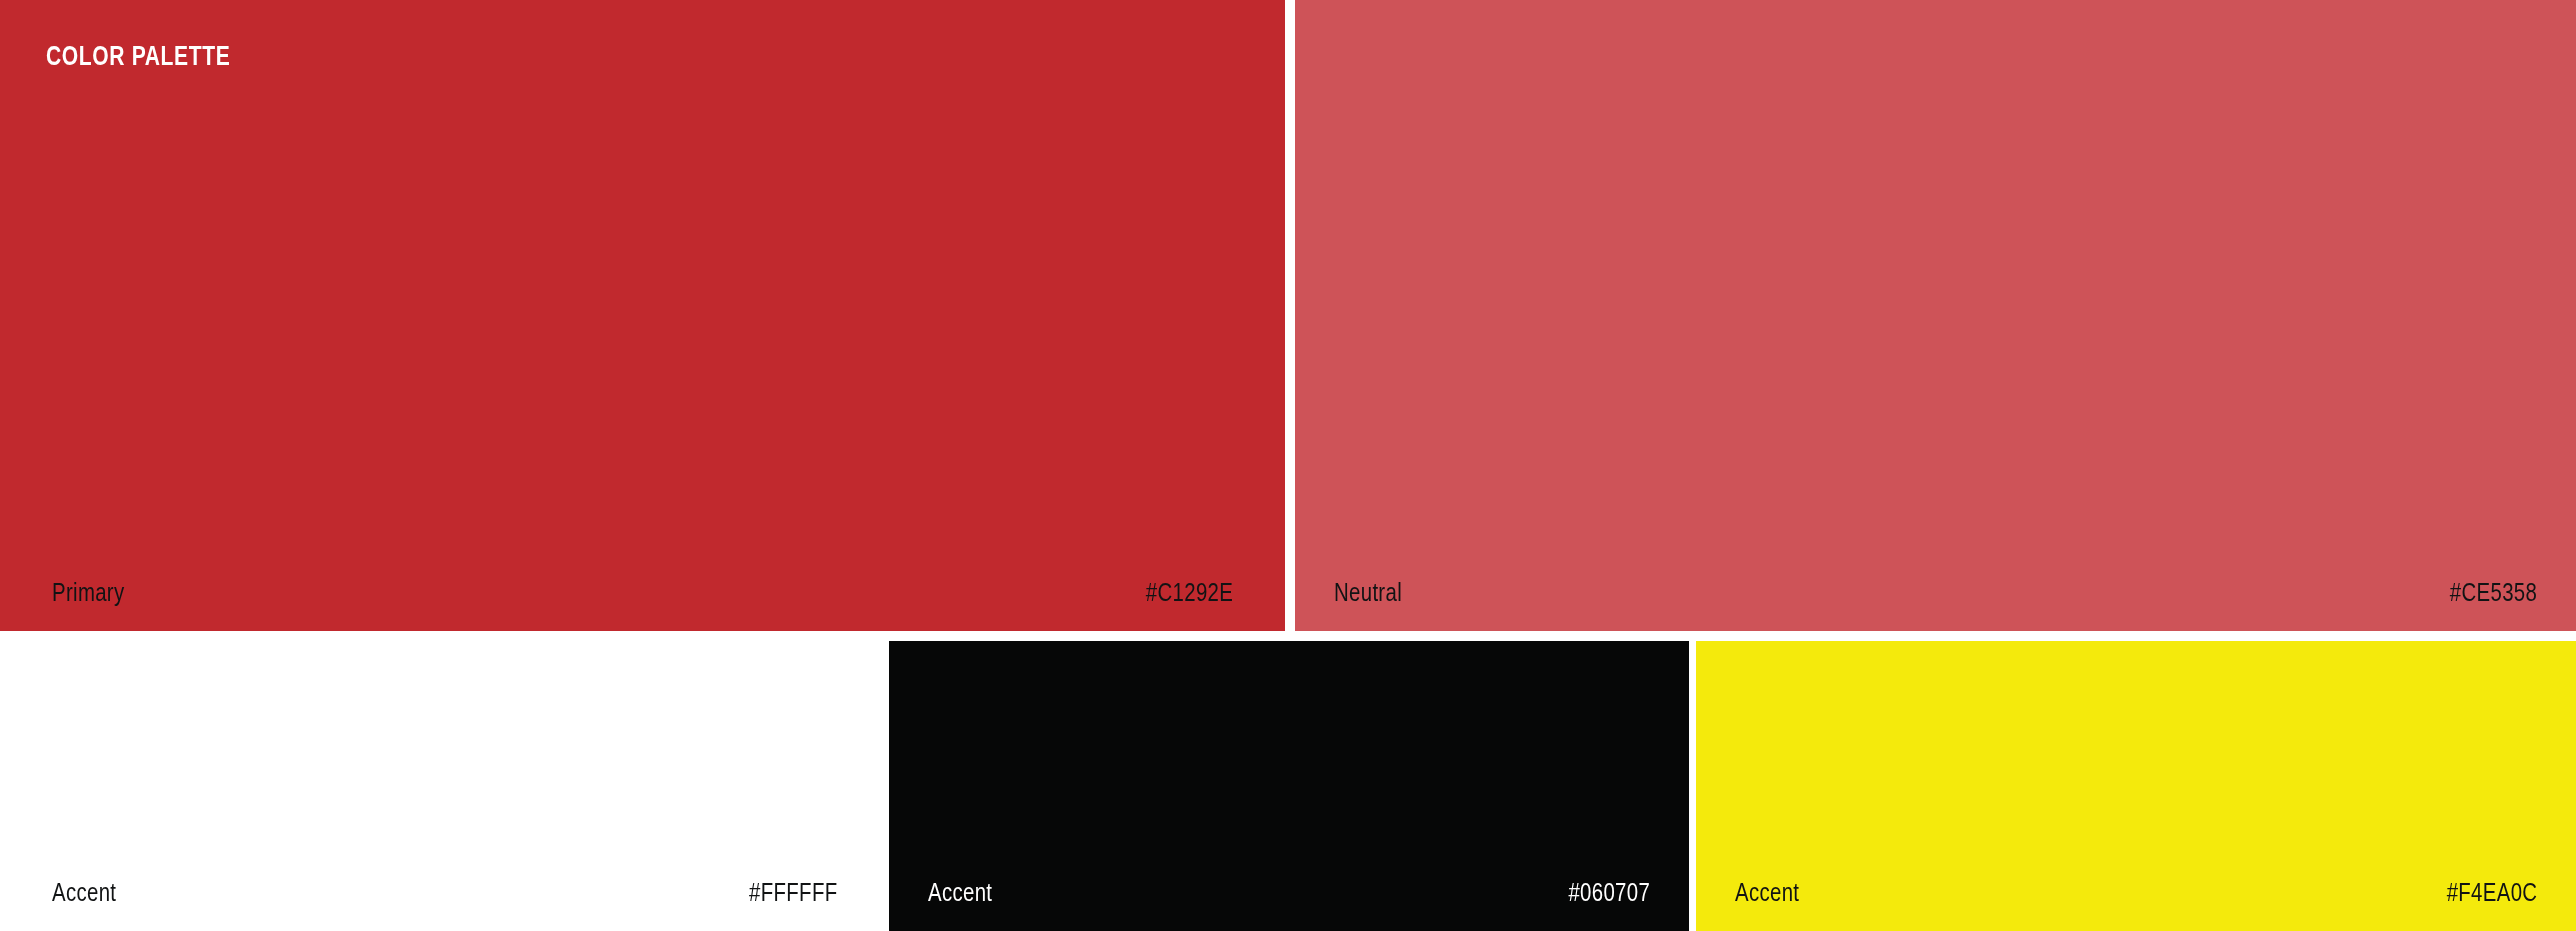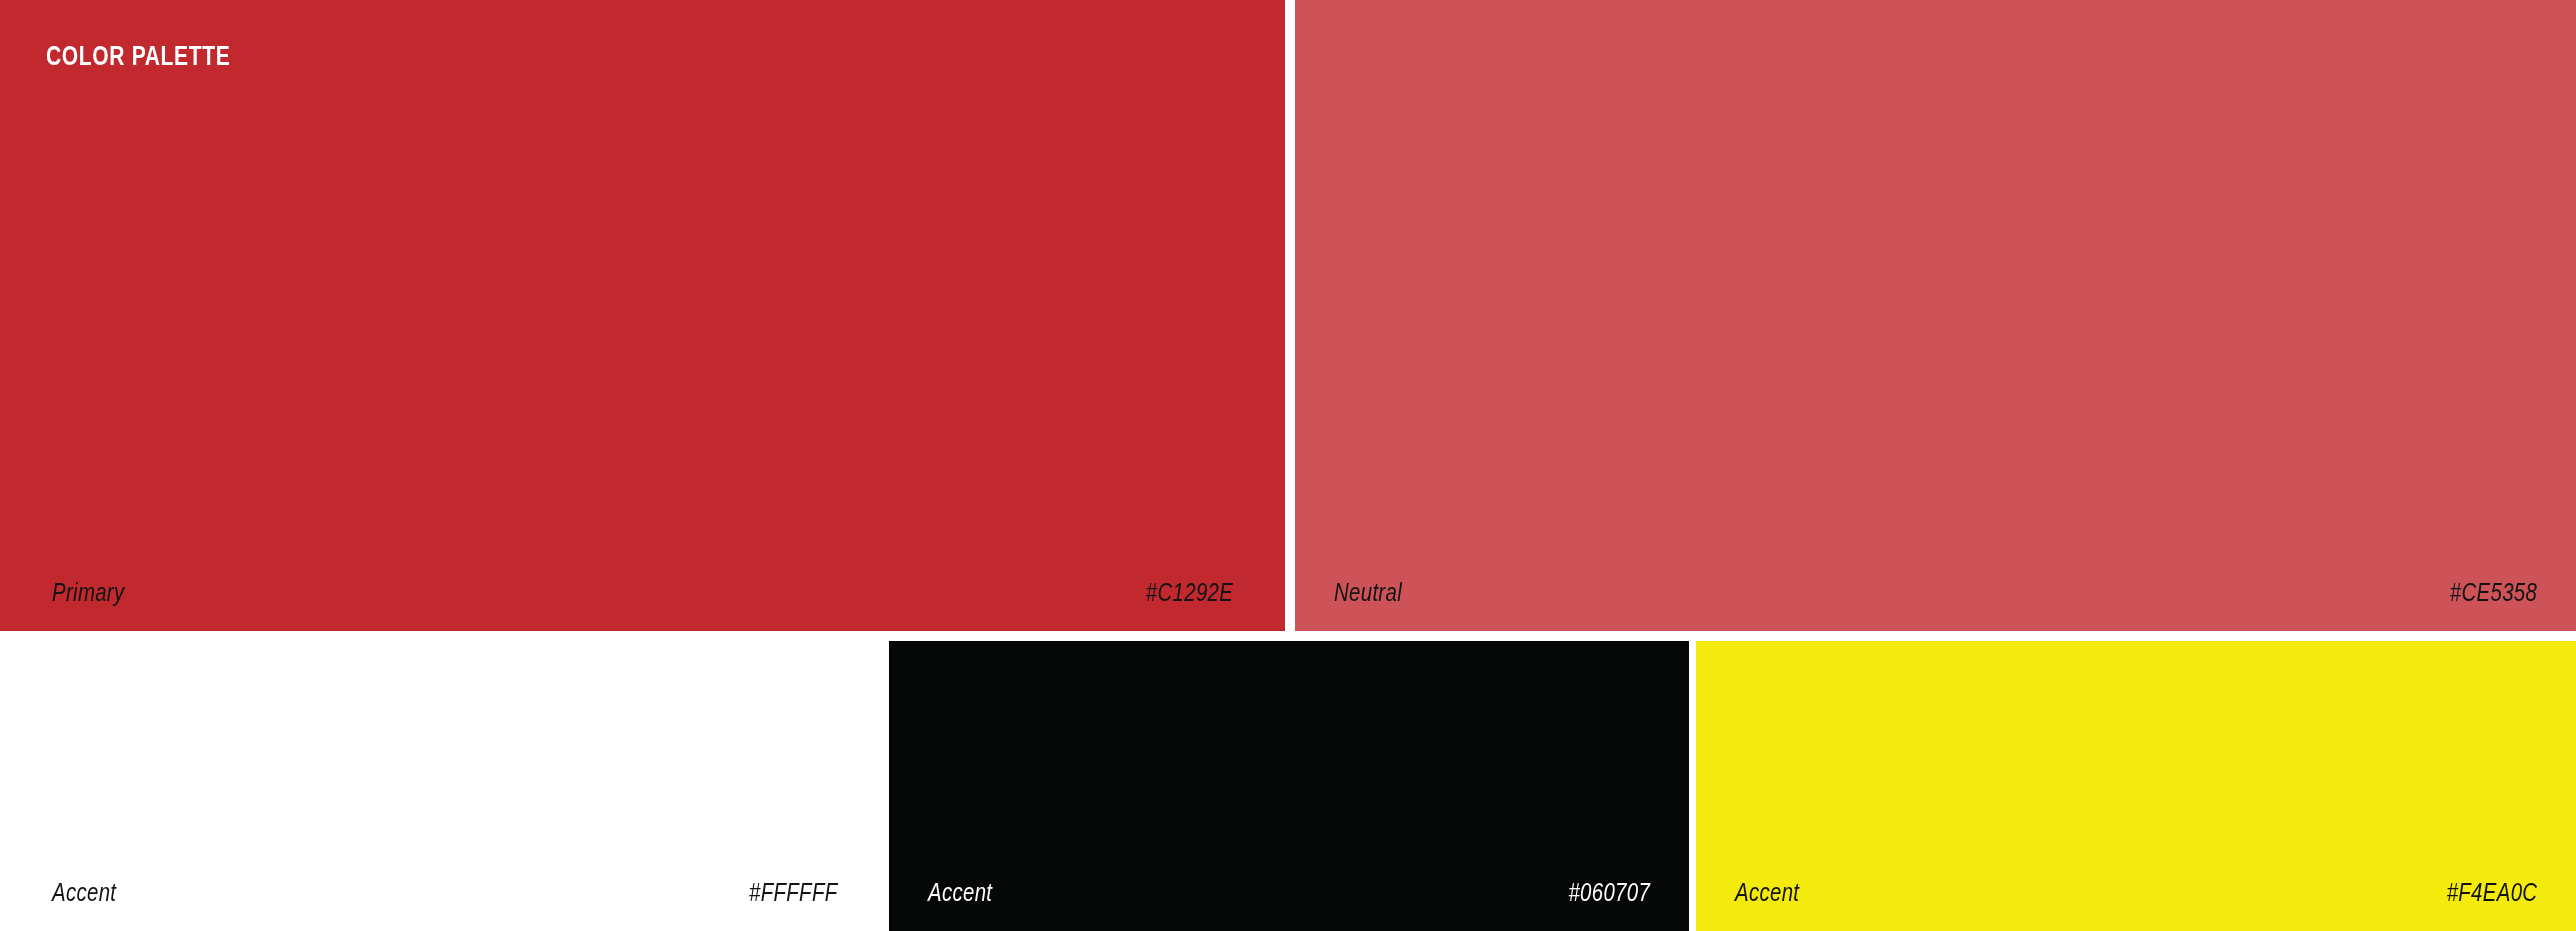--- a/index.html
+++ b/index.html
@@ -53,21 +53,20 @@
     left: 0;
     right: 0;
     bottom: 23px;
     height: 31px;
     display: flex;
     align-items: center;
     justify-content: space-between;
     padding: 0 52px 0 52px;
     box-sizing: border-box;
     pointer-events: none;
-    font-style: italic;
   }
 
   .swatch-name,
   .swatch-hex {
     font-family: "Liberation Sans Narrow", "Liberation Sans", "DejaVu Sans", sans-serif;
     font-size: 25.5px;
     line-height: 29.5px;
     font-weight: 400;
     letter-spacing: 0.4px;
     white-space: nowrap;

